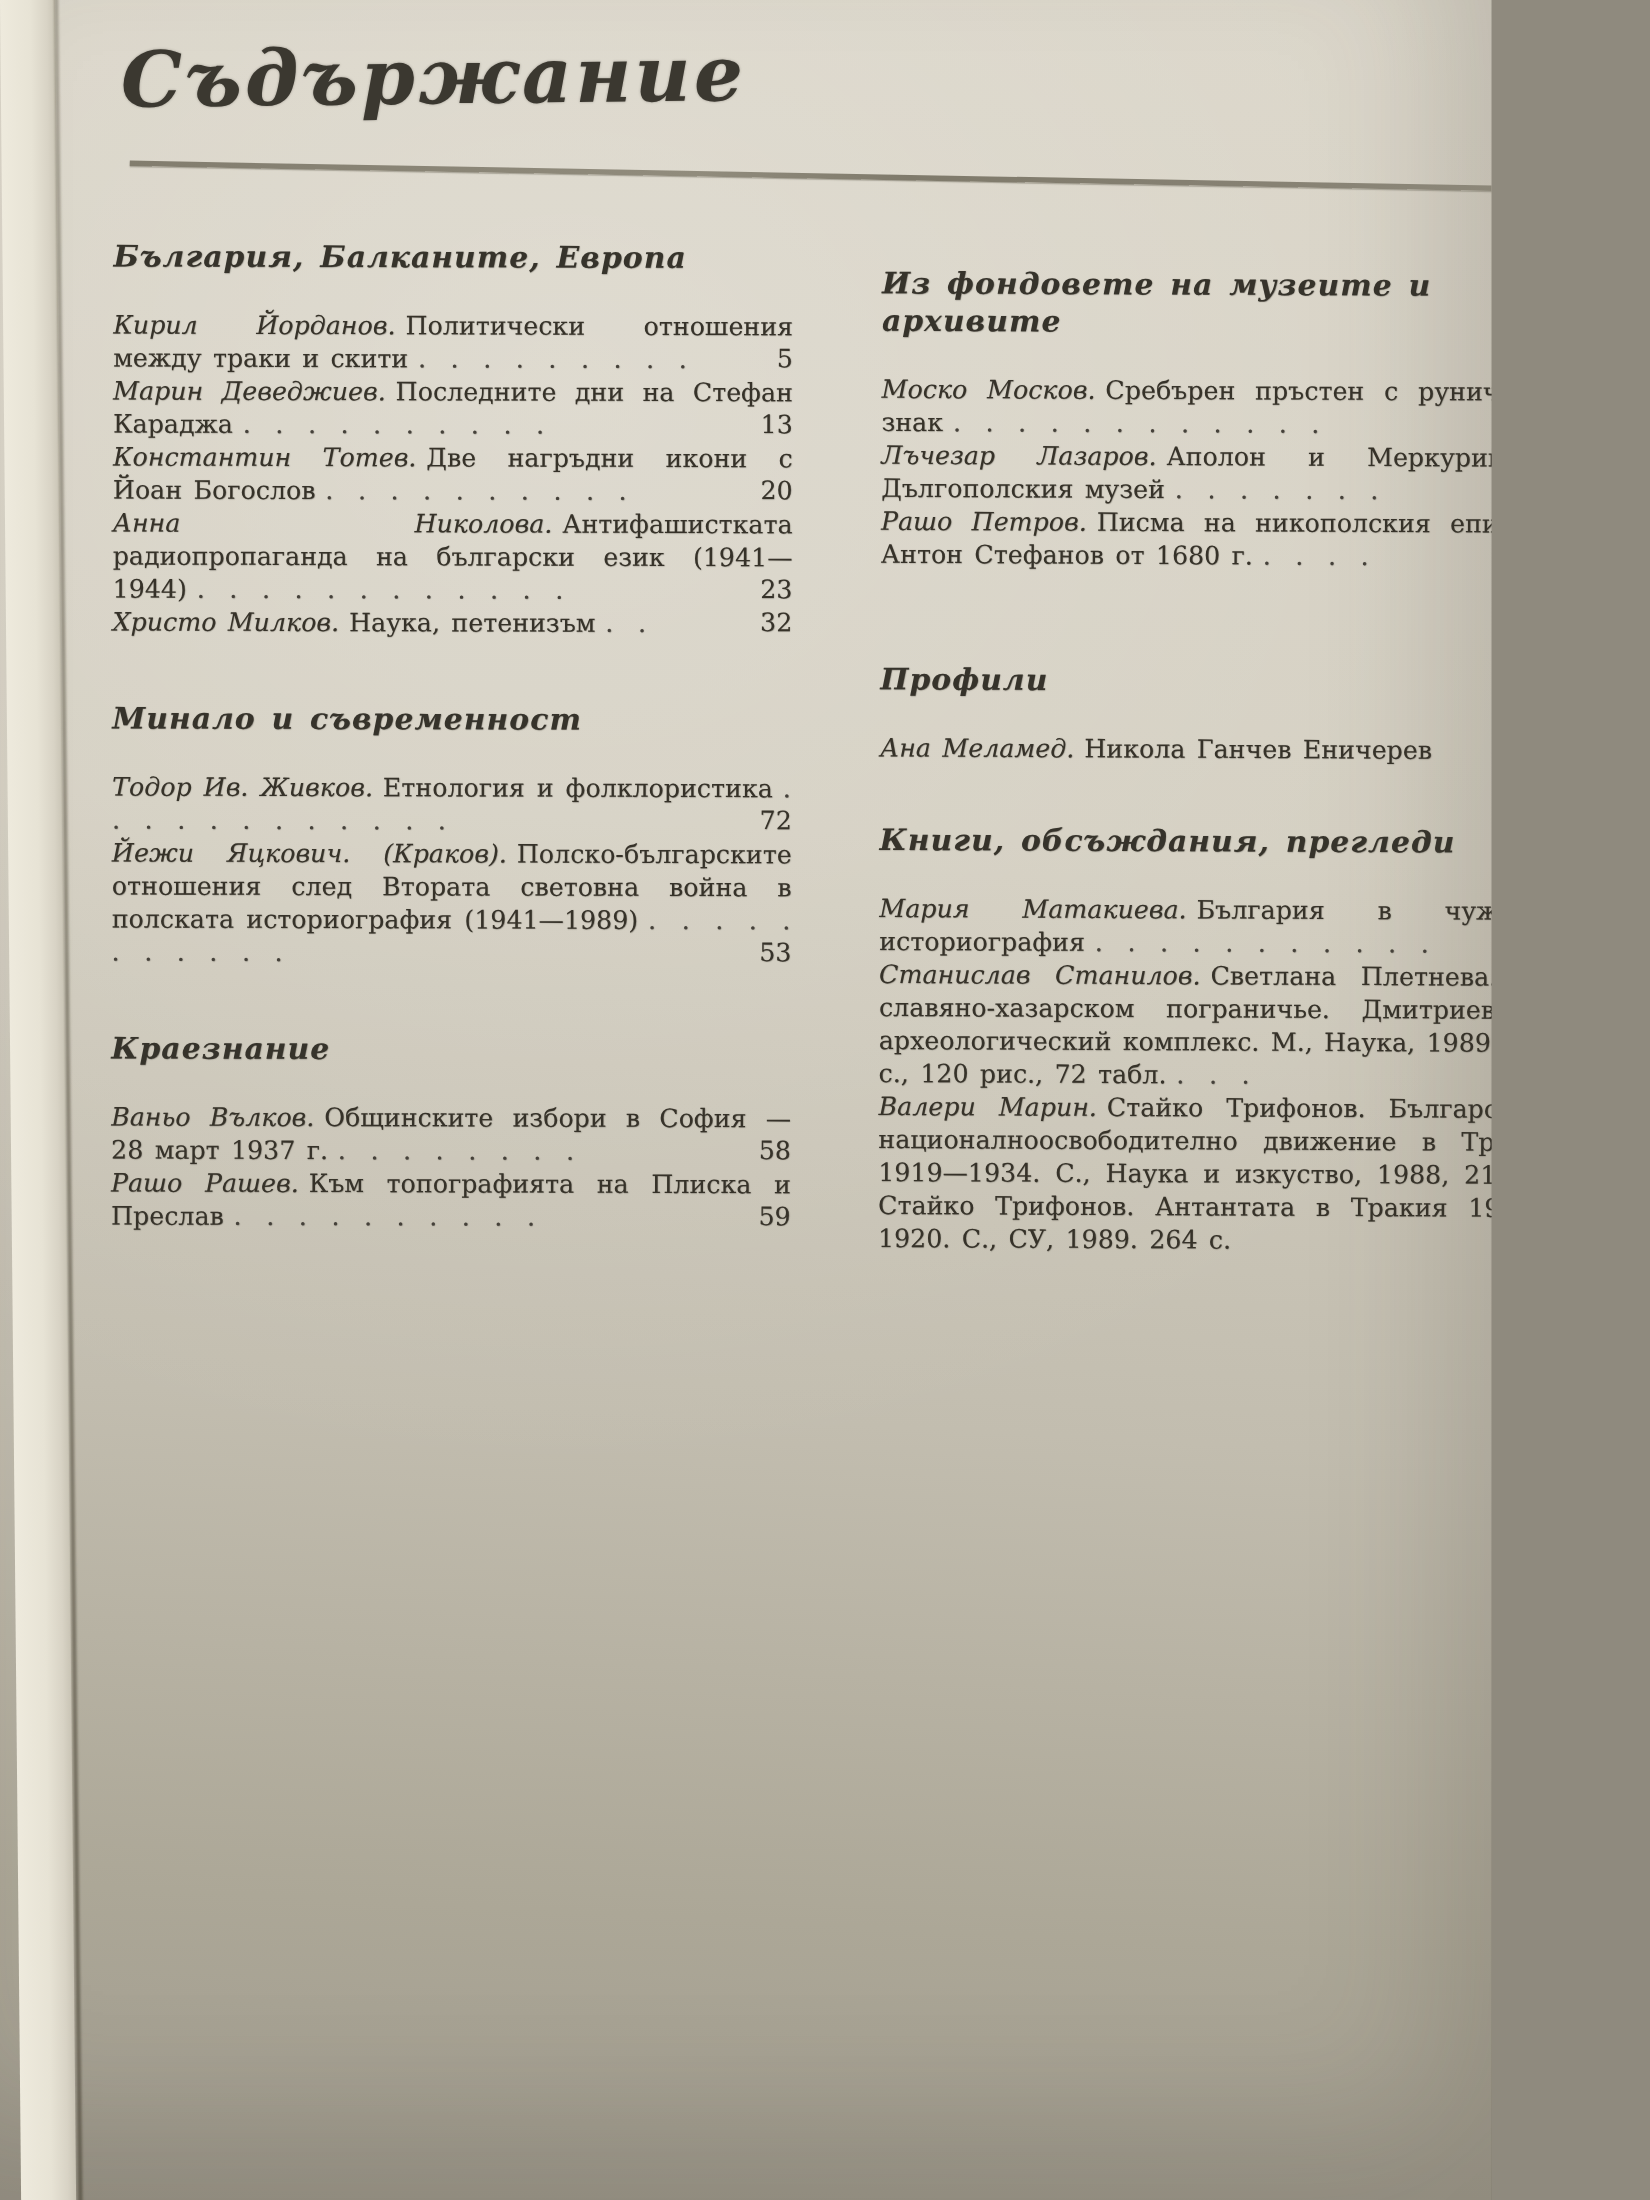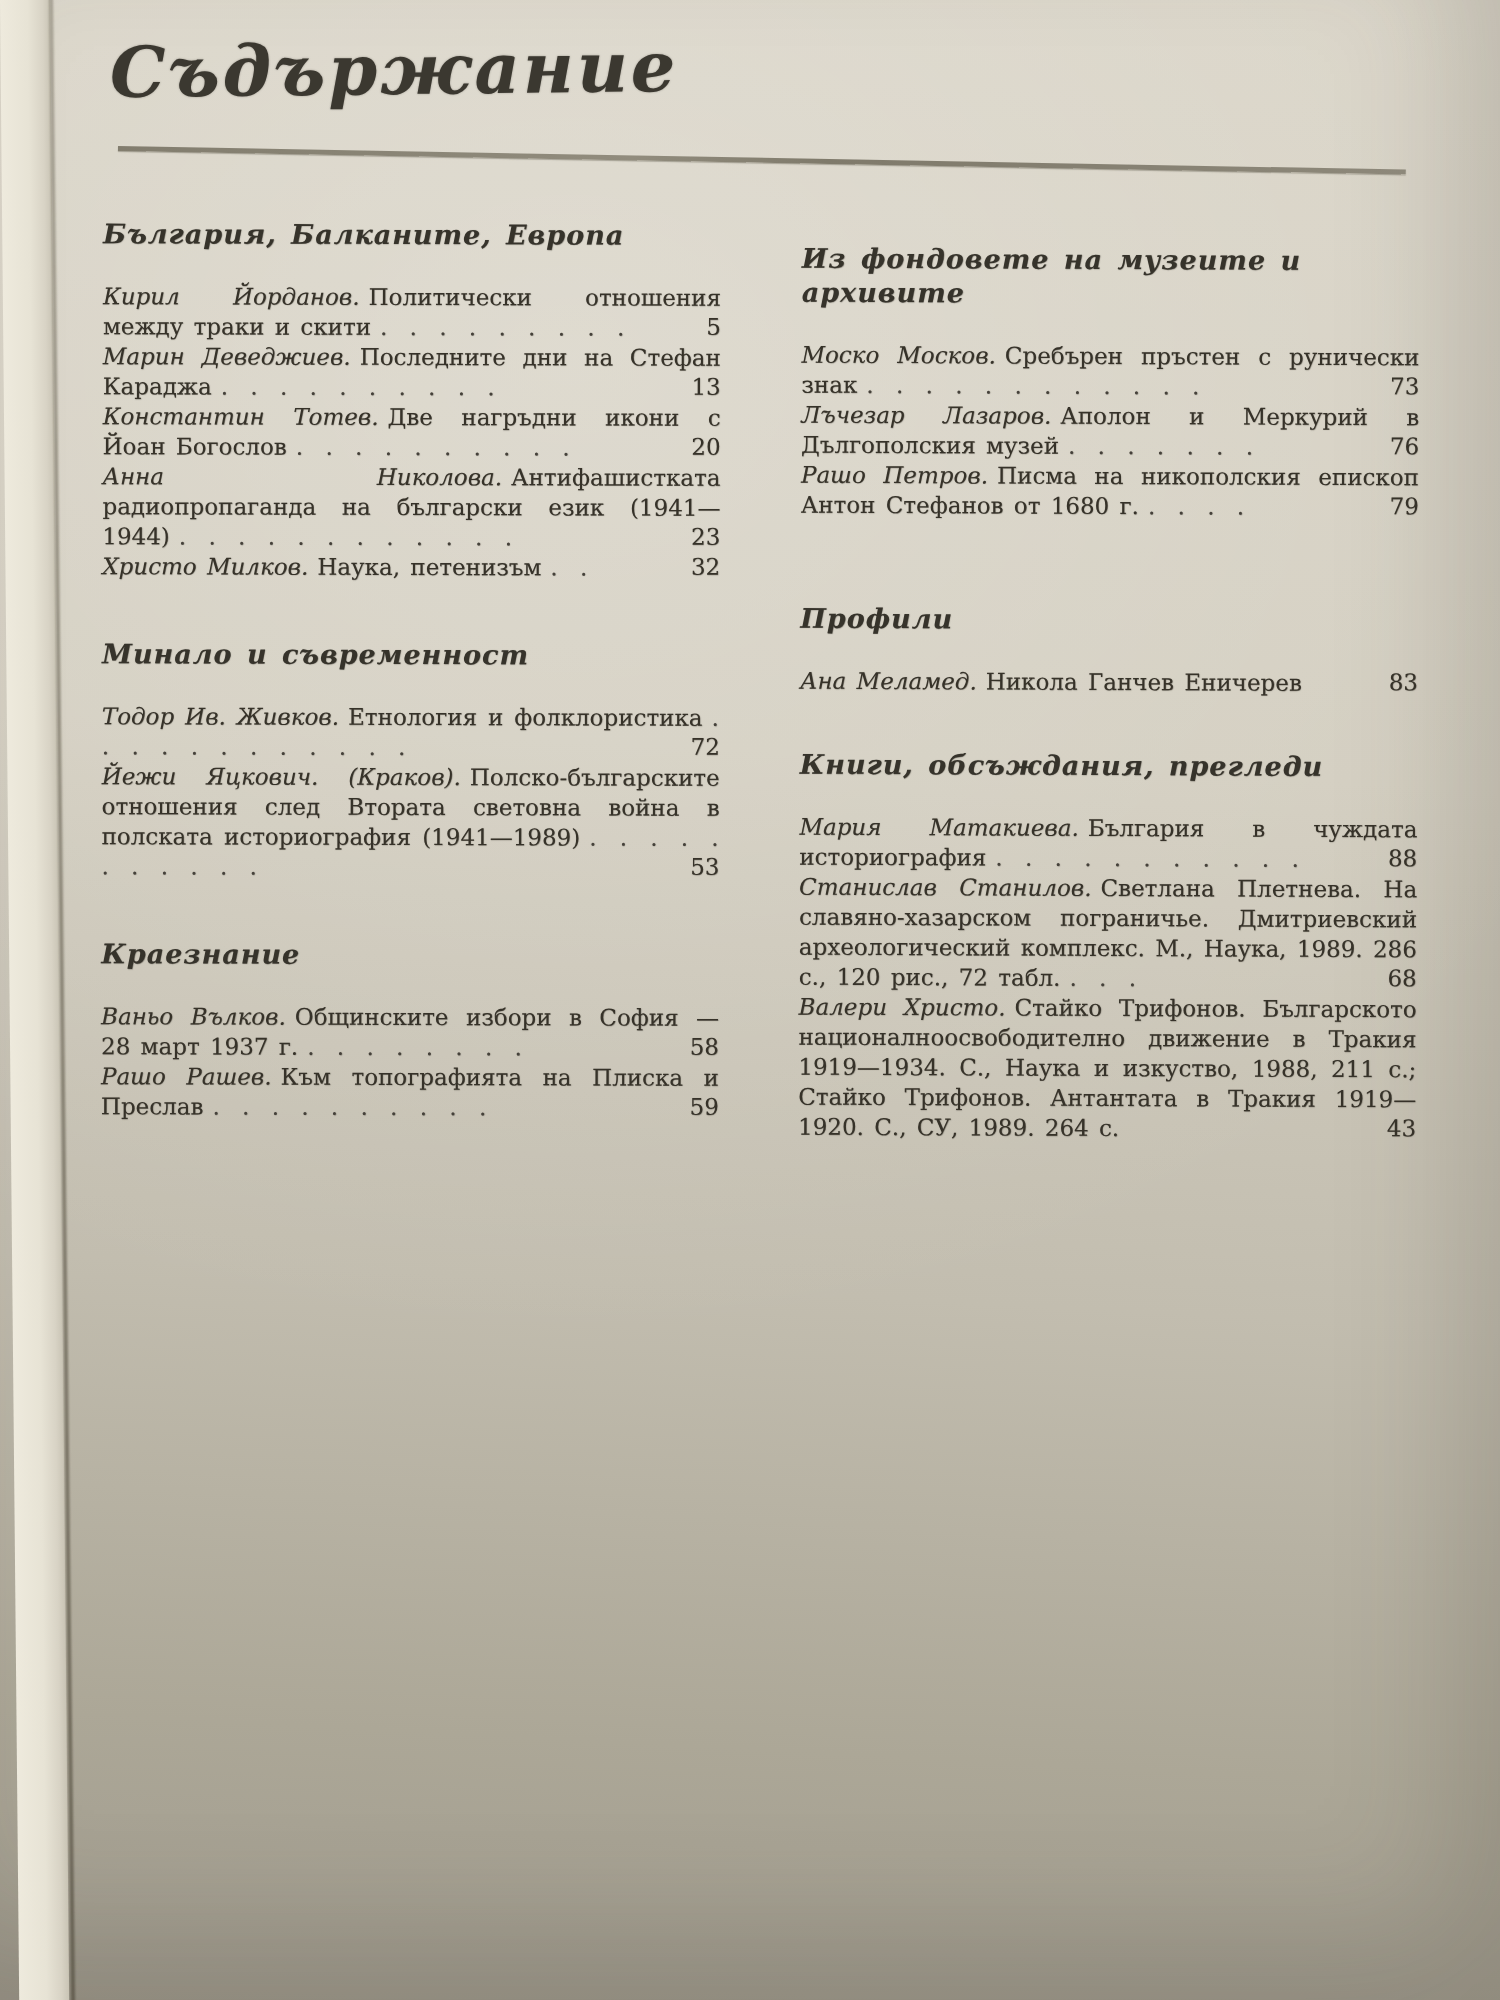--- a/index.html
+++ b/index.html
@@ -1,18 +1,18 @@
 <!DOCTYPE html>
 <html><head>
 <meta charset="utf-8">
 <style>
   html,body { margin:0; padding:0; background:#8f8a7e; }
   #page {
     position: relative;
-    width: 1500px; height: 2000px;
+    width: 1356px; height: 2000px;
     overflow: hidden;
     font-family: "DejaVu Serif", "Liberation Serif", serif;
     color: #343129;
     background:
       radial-gradient(130% 80% at 38% 18%, rgba(255,255,255,0.20), rgba(255,255,255,0) 62%),
       linear-gradient(183deg, #dad5c8 0%, #d3cec0 38%, #c2bdaf 64%, #aca797 86%, #a09b8e 100%);
     box-shadow: inset -50px -70px 120px rgba(60,54,42,0.18);
   }
   
   #page-edge {
@@ -132,17 +132,17 @@
 </div>
   </div>
 
   <div class="section">
     <h2 class="section-header">Книги, обсъждания, прегледи</h2>
     <div class="entries">
   <p class="entry"><span class="author">Мария Матакиева.</span><span class="title-text">България в чуждата историография</span><span class="dots">. . . . . . . . . . .</span><span class="pg">88</span></p>
 
   <p class="entry"><span class="author">Станислав Станилов.</span><span class="title-text">Светлана Плетнева. На славяно-хазарском пограничье. Дмитриевский археологический комплекс. М., Наука, 1989. 286 с., 120 рис., 72 табл.</span><span class="dots">. . .</span><span class="pg">68</span></p>
 
-  <p class="entry"><span class="author">Валери Христо.</span><span class="title-text">Стайко Трифонов. Българското националноосвободително движение в Тракия 1919—1934. С., Наука и изкуство, 1988, 211 с.; Стайко Трифонов. Антантата в Тракия 1919—1920. С., СУ, 1989. 264 с.</span><span class="dots"></span><span class="pg">43</span></p>
+  <p class="entry"><span class="author">Валери Марин.</span><span class="title-text">Стайко Трифонов. Българското националноосвободително движение в Тракия 1919—1934. С., Наука и изкуство, 1988, 211 с.; Стайко Трифонов. Антантата в Тракия 1919—1920. С., СУ, 1989. 264 с.</span><span class="dots"></span><span class="pg">43</span></p>
 </div>
   </div>
 </div>
 </div>
 
 </body></html>

